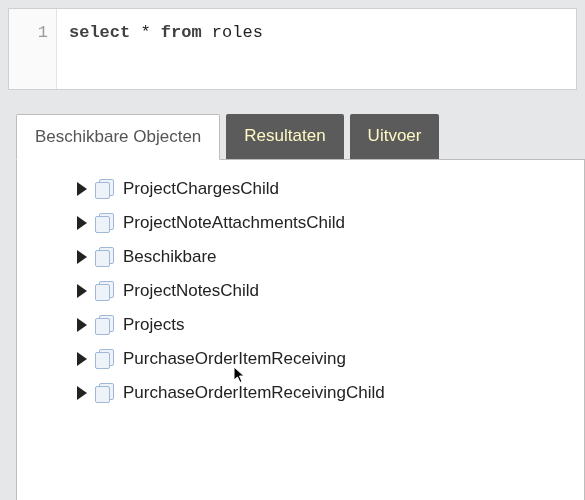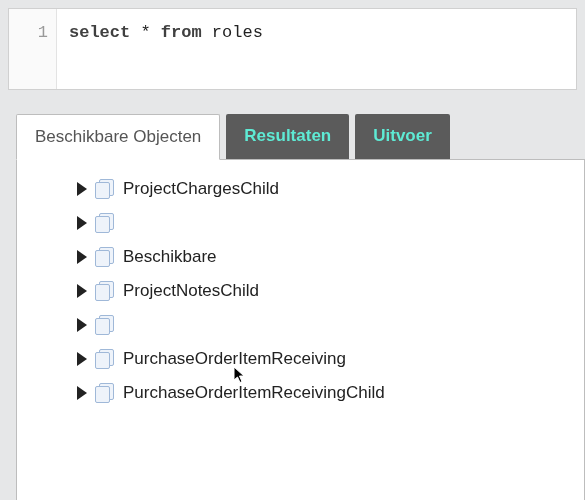--- a/index.html
+++ b/index.html
@@ -51,22 +51,21 @@
     .tab.active {
       background: #fff;
       color: #555;
       border: 1px solid #bdbdbd;
       border-bottom: 1px solid #fff;
       position: relative;
       z-index: 2;
     }
     .tab.inactive {
       background: #5b5b5b;
-      color: #5eead4;
-      font-weight: bold;
+      color: #fef9c3;
     }
     .tree-panel {
       background: #fff;
       border: 1px solid #bdbdbd;
       margin: -1px 0 0 16px;
       padding: 12px 0 0 0;
       height: 380px;
       position: relative;
       z-index: 1;
     }
@@ -134,20 +133,21 @@
         <span class="sheet front"></span>
       </span>
     <span>ProjectChargesChild</span>
   </div>
   <div class="tree-row">
     <span class="caret"></span>
     <span class="db-icon">
         <span class="sheet back"></span>
         <span class="sheet front"></span>
       </span>
+    <span>ProjectNoteAttachmentsChild</span>
   </div>
   <div class="tree-row">
     <span class="caret"></span>
     <span class="db-icon">
         <span class="sheet back"></span>
         <span class="sheet front"></span>
       </span>
     <span>Beschikbare</span>
   </div>
   <div class="tree-row">
@@ -157,20 +157,21 @@
         <span class="sheet front"></span>
       </span>
     <span>ProjectNotesChild</span>
   </div>
   <div class="tree-row">
     <span class="caret"></span>
     <span class="db-icon">
         <span class="sheet back"></span>
         <span class="sheet front"></span>
       </span>
+    <span>Projects</span>
   </div>
   <div class="tree-row">
     <span class="caret"></span>
     <span class="db-icon">
         <span class="sheet back"></span>
         <span class="sheet front"></span>
       </span>
     <span>PurchaseOrderItemReceiving</span>
   </div>
   <div class="tree-row">

